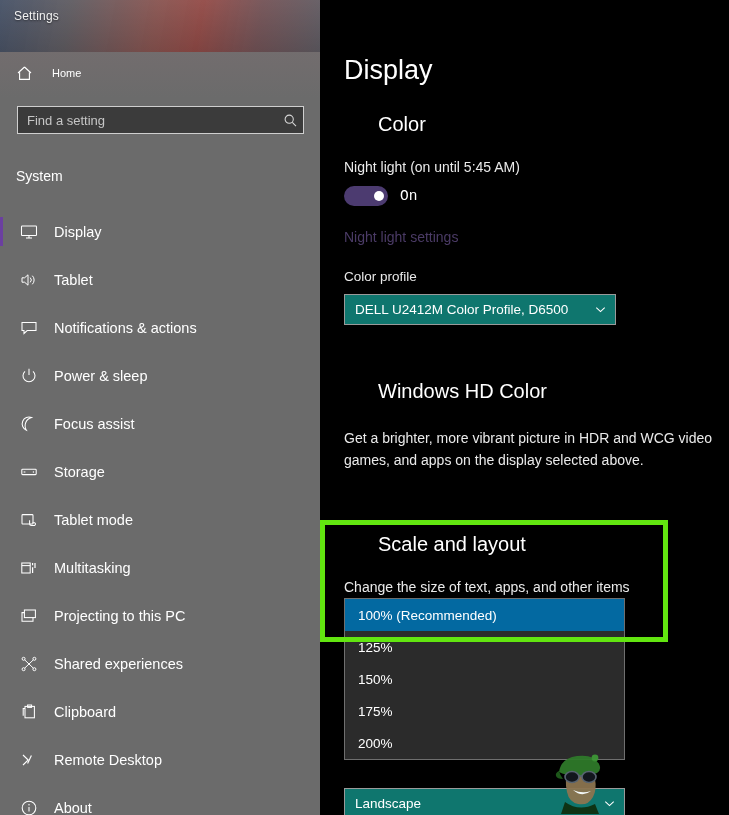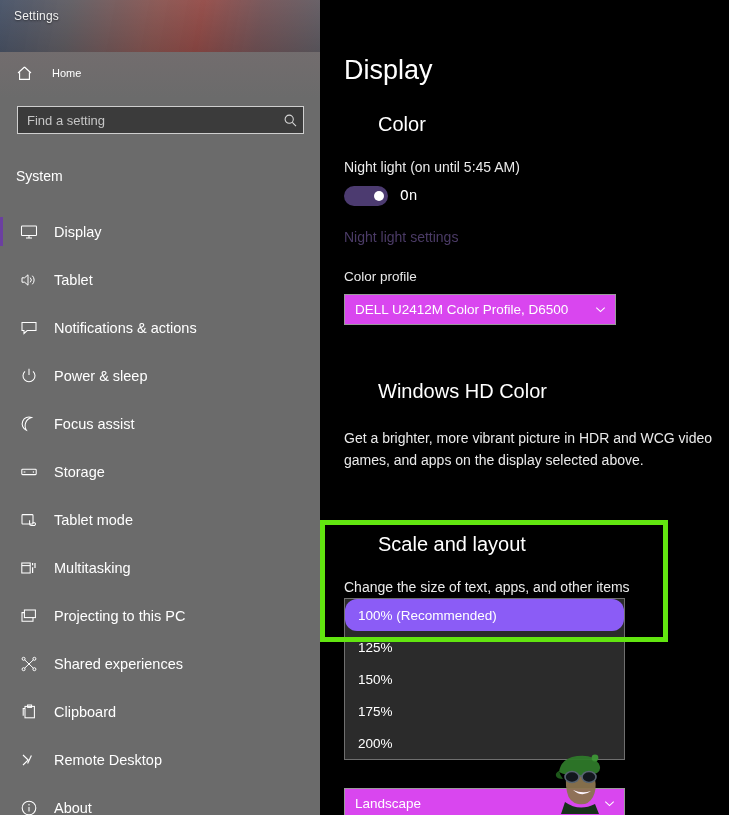--- a/index.html
+++ b/index.html
@@ -151,21 +151,21 @@
     position: absolute; right: 4px; top: 5px;
     width: 10px; height: 10px; border-radius: 50%;
     background: #ffffff;
   }
   #toggle-state { margin-left: 12px; font-size: 14.5px; color: #ffffff; }
 
   
   .combo {
     position: absolute;
     height: 31px;
-    background: #d946ef;
+    background: #0f766e;
     border: 1px solid #9a9a9a;
     display: flex; align-items: center;
     cursor: pointer;
   }
   .combo .ctext {
     flex: 1; font-size: 13.5px; color: #ffffff;
     padding-left: 10px; white-space: nowrap; overflow: hidden;
   }
   .combo .chev { width: 30px; display:flex; justify-content:center; }
 
@@ -177,21 +177,21 @@
     border: 1px solid #6f6f6f;
     z-index: 6;
   }
   .dd-item {
     height: 32px;
     display: flex; align-items: center;
     padding-left: 13px;
     font-size: 13.5px; color: #ffffff;
     cursor: pointer;
   }
-  .dd-item.active { background: #8b5cf6; border-radius: 12px; }
+  .dd-item.active { background: #0369a1; }
 
   
   #annotation {
     position: absolute;
     left: 320px; top: 520px;
     width: 348px; height: 122px;
     border: 5px solid #62e510;
     background: transparent;
     z-index: 8;
     pointer-events: none;

